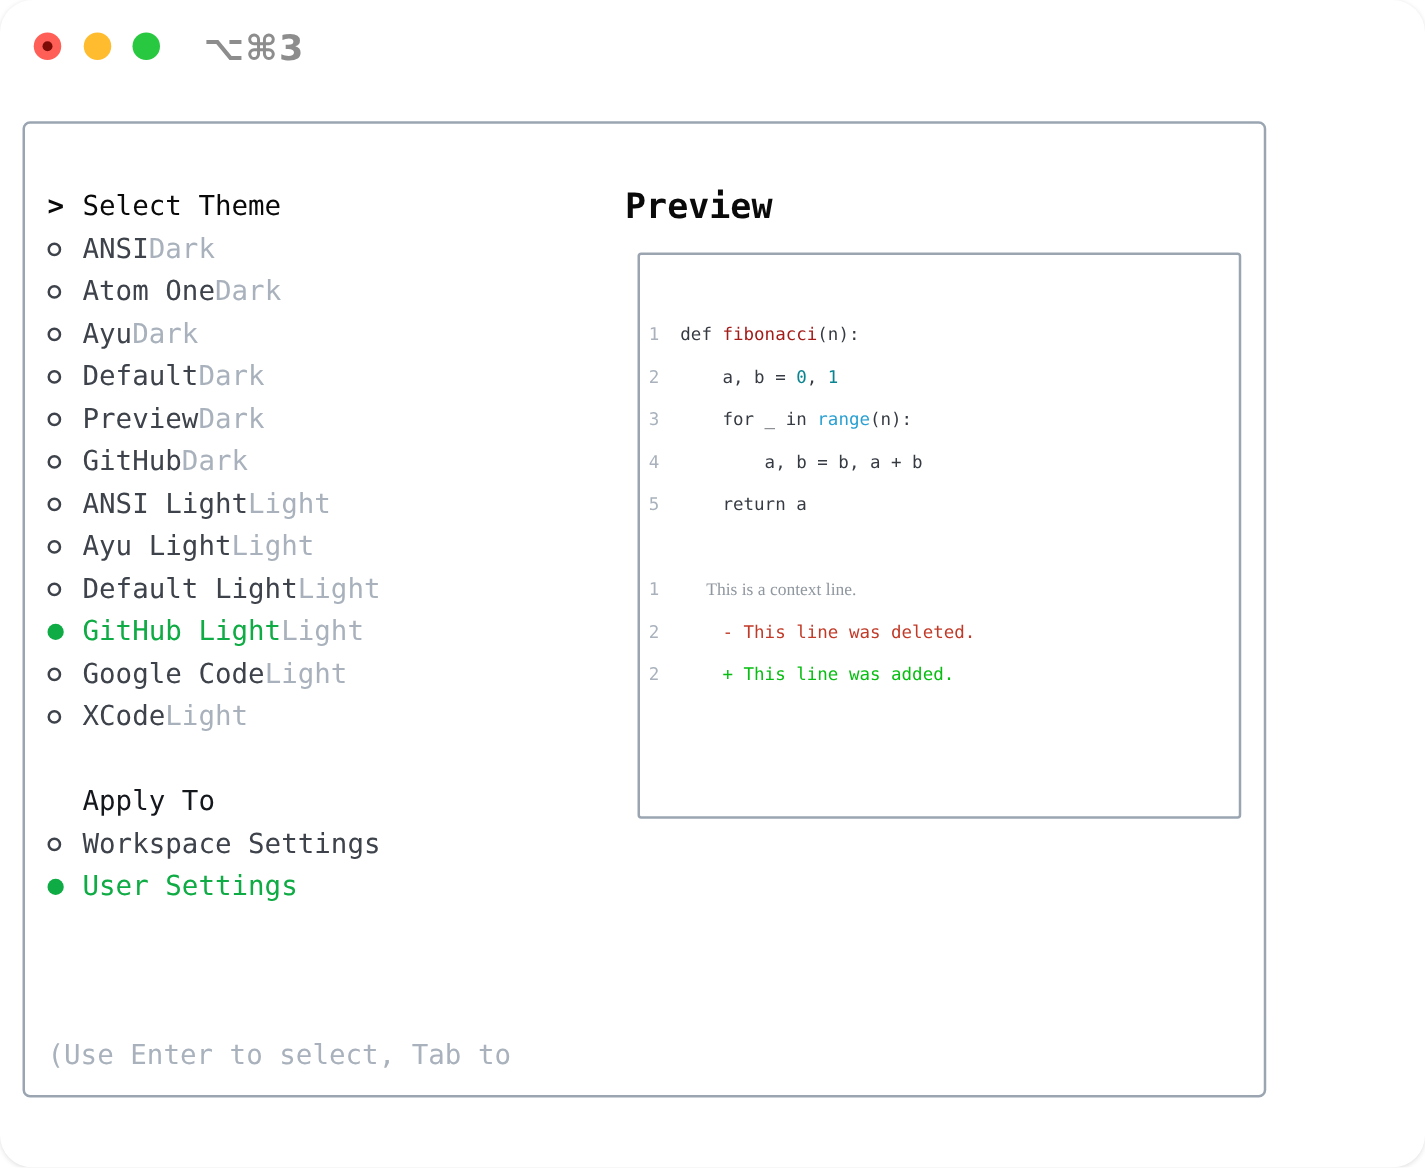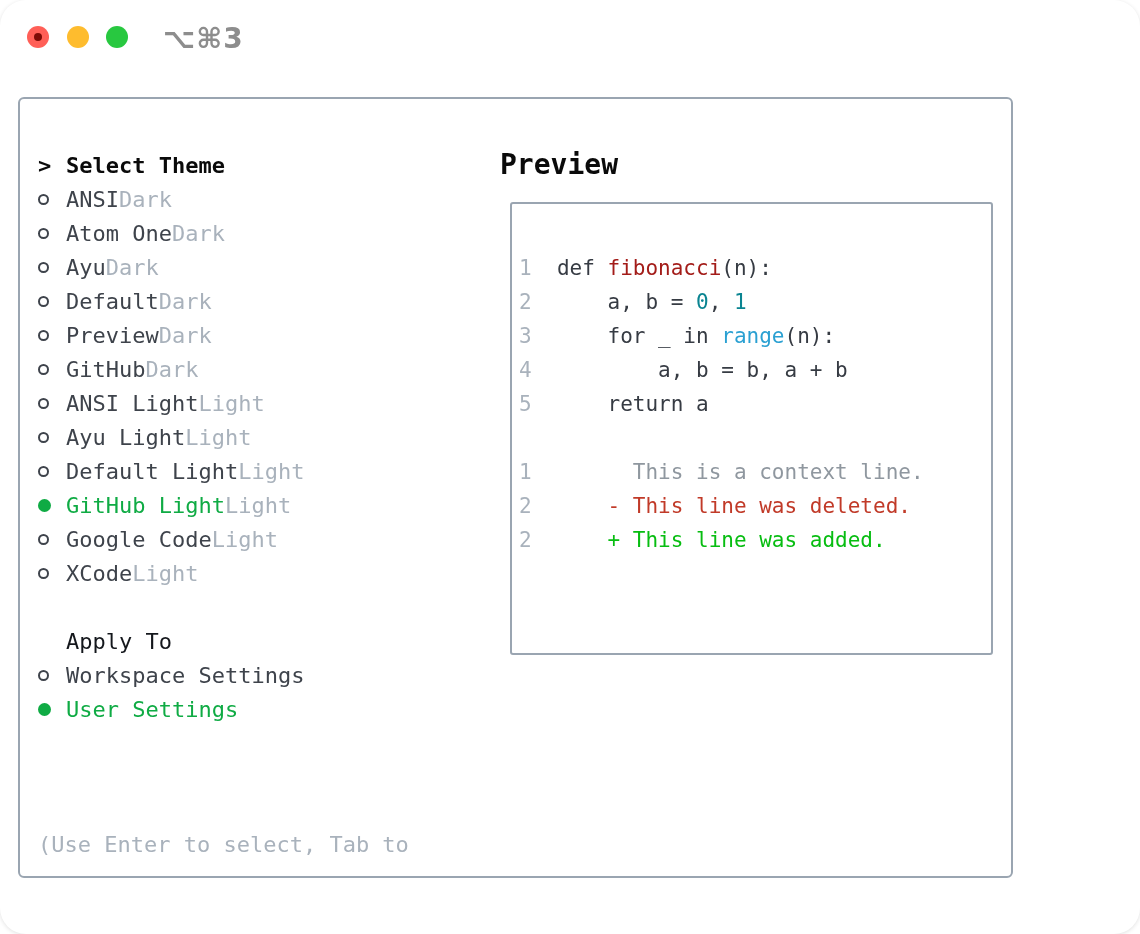--- a/index.html
+++ b/index.html
@@ -33,21 +33,21 @@
     border: 2px solid var(--border_gray);
     border-radius: 6px;
     background: #ffffff;
   }
   .left-col { position: absolute; left: 18px; top: 49px; font-size: 22px; }
   .row { display: flex; align-items: center; height: 34px; white-space: pre; }
   .bullet { display: inline-flex; align-items: center; width: 28px; flex: 0 0 28px; }
   .radio { width: 11px; height: 11px; border: 2px solid var(--text_dark); border-radius: 50%; box-sizing: border-box; }
   .radio.on { width: 13px; height: 13px; border: none; background: var(--selection_green); }
   .prefix-char { font-weight: bold; color: #0a0a0a; }
-  .heading-text { font-weight: bold; color: #0a0a0a; }
+  .heading-text { font-weight: normal; color: #0a0a0a; }
   .apply-heading { color: #14171c; }
   .name { color: var(--text_dark); }
   .variant { color: var(--muted_gray); }
   .theme-row.selected .name { color: var(--selection_green); }
   .spacer { height: 34px; }
   .hint { color: var(--muted_gray); font-size: 22px; line-height: 34px; white-space: pre; }
   
   .preview-heading {
     position: absolute; left: 480px; top: 49px;
     height: 34px; line-height: 34px;
@@ -55,28 +55,28 @@
   }
   .preview-box {
     position: absolute; left: 490px; top: 103px;
     width: 472px; height: 402px;
     border: 2px solid var(--border_gray);
     border-radius: 3px;
     box-sizing: content-box;
     padding: 47px 0 0 7px;
     overflow: hidden;
   }
-  .line { height: 34px; line-height: 34px; font-size: 21px; white-space: pre; color: var(--code_plain); }
+  .line { height: 34px; line-height: 34px; font-size: 14px; white-space: pre; color: var(--code_plain); }
   .ln { display: inline-block; width: 2ch; margin-right: 1ch; color: var(--muted_gray); }
   .blank-line { height: 34px; }
   .tok-plain    { color: var(--code_plain); }
   .tok-function { color: var(--function_red); }
   .tok-number   { color: var(--number_teal); }
   .tok-builtin  { color: var(--builtin_blue); }
-  .diff-context { color: var(--context_gray); }
+  .diff-context { color: var(--context_gray); font-family: Liberation Serif, serif; }
   .diff-deleted { color: var(--deleted_red); }
   .diff-added   { color: var(--added_green); }
 </style>
 </head>
 <body>
 
 <div class="window">
   <div class="titlebar">
     <span class="tl red">
         <span class="tl-dot"></span>

